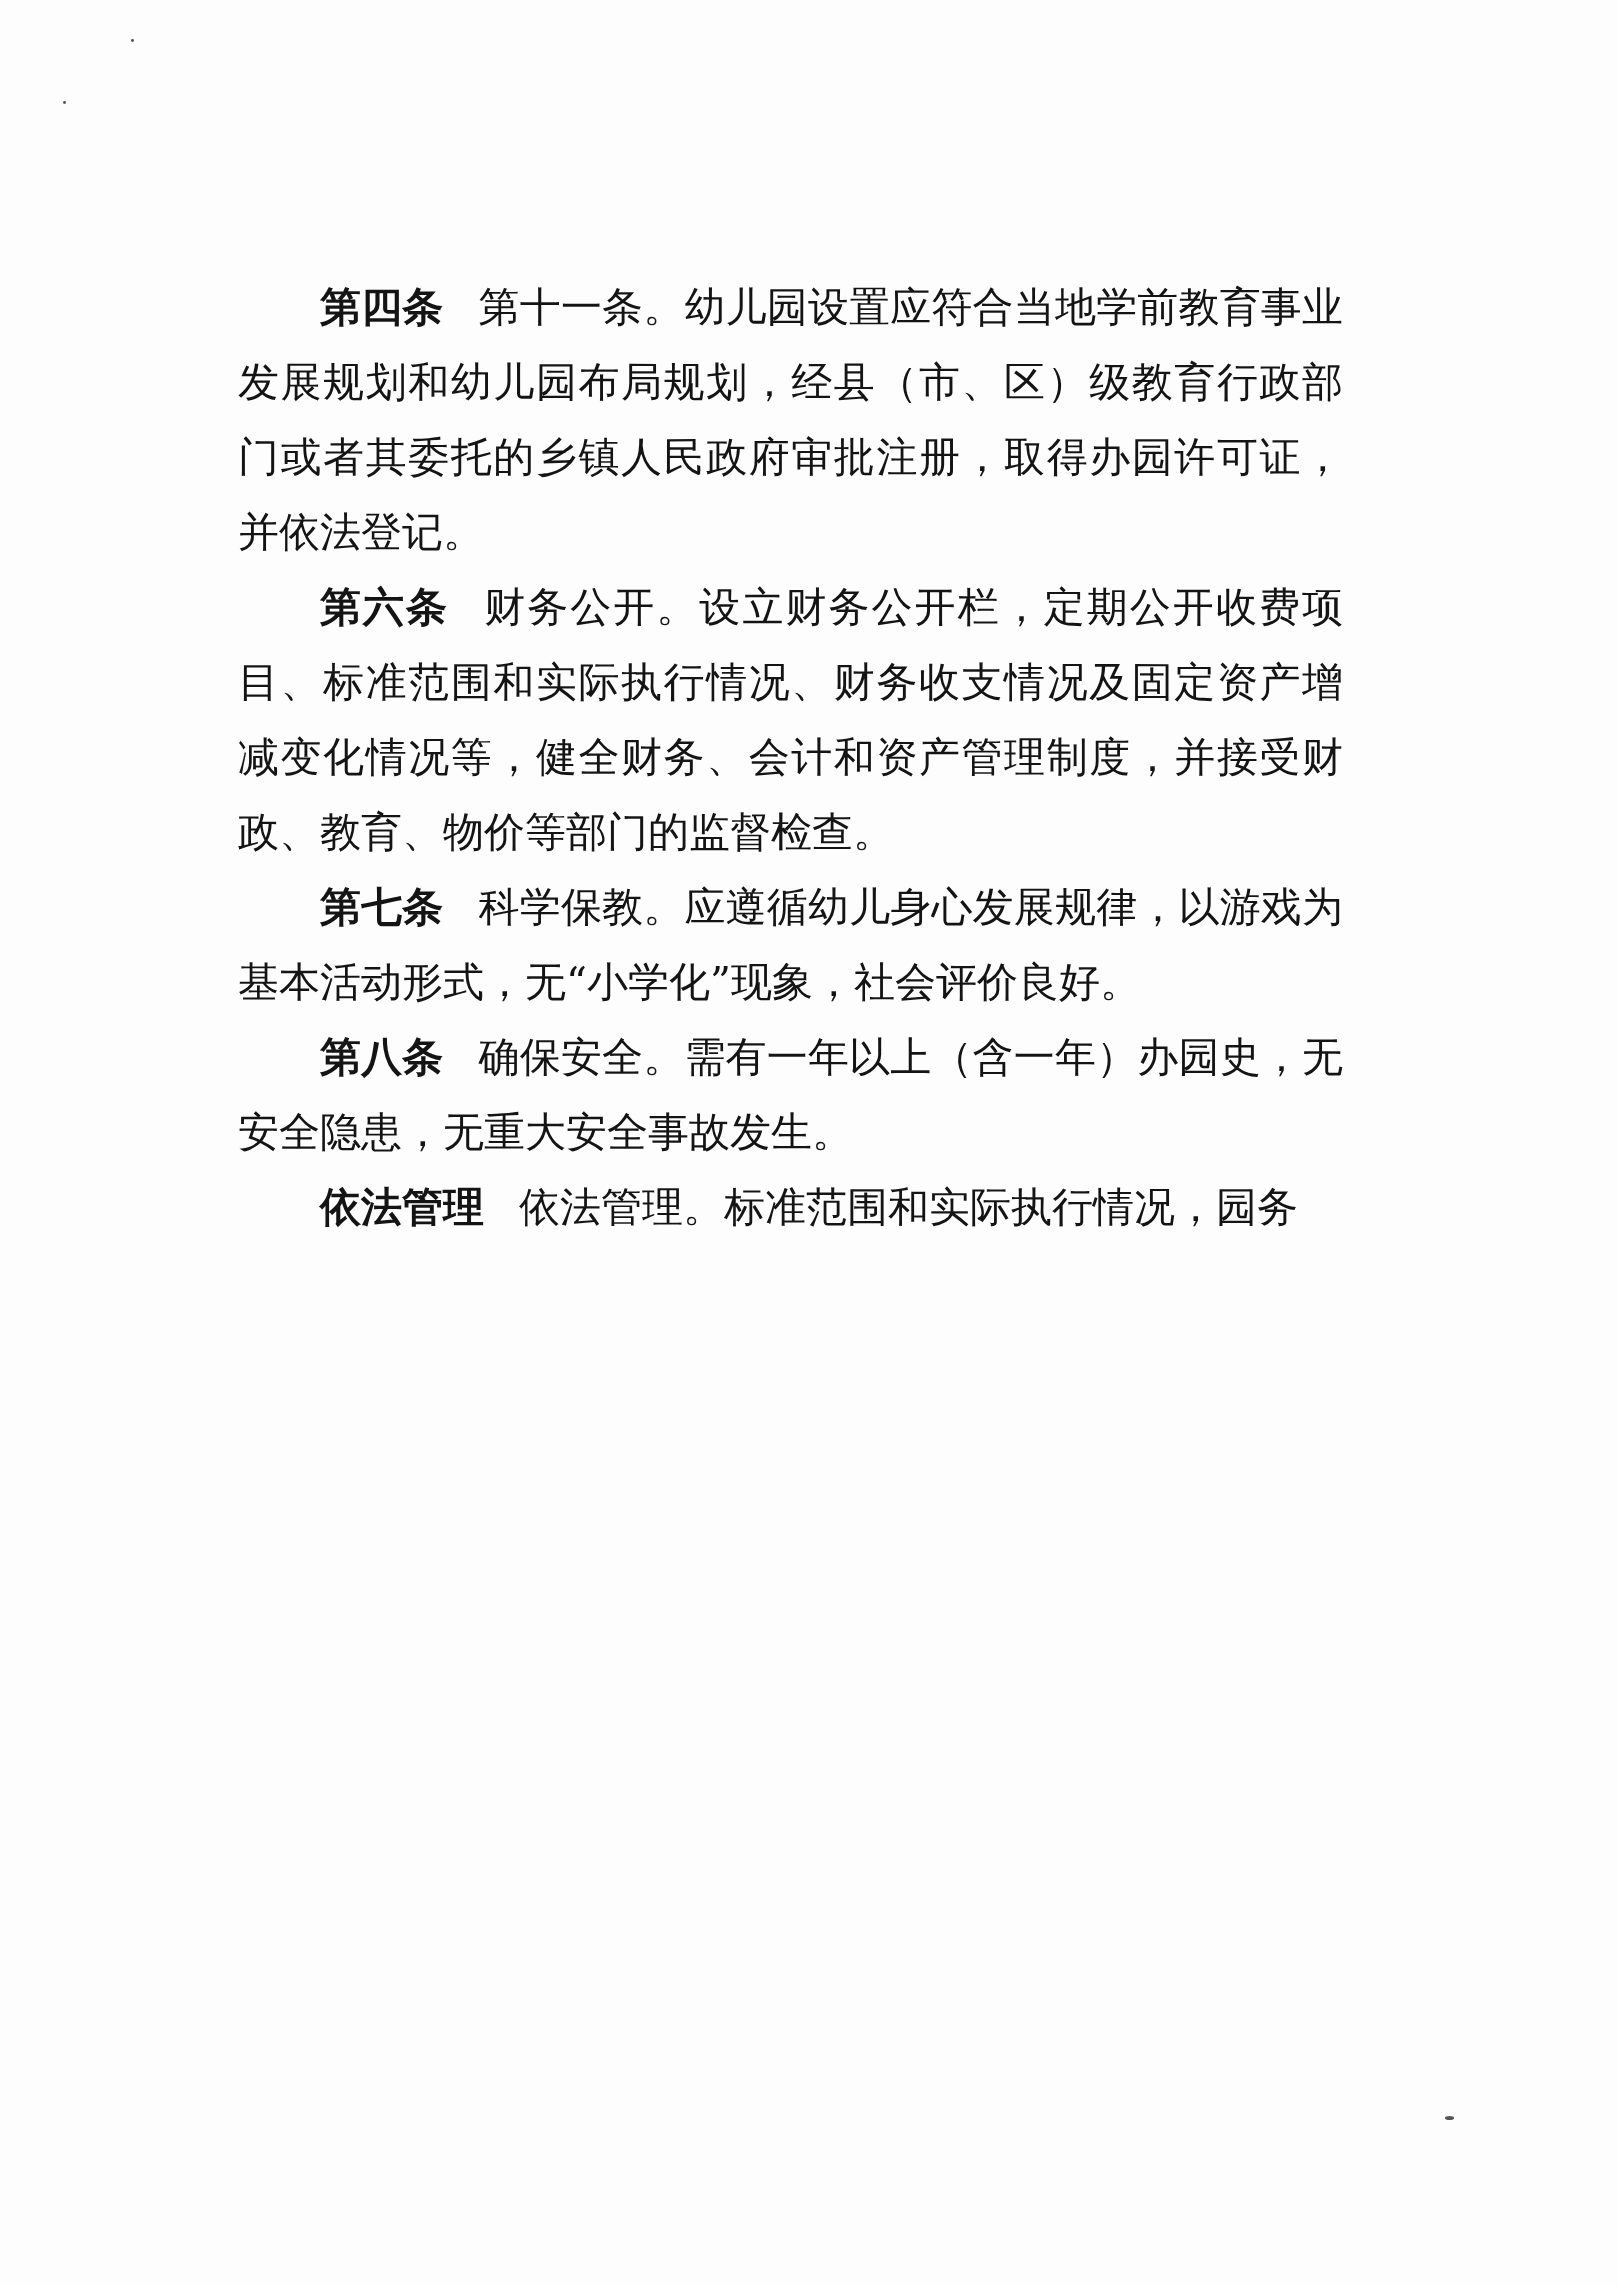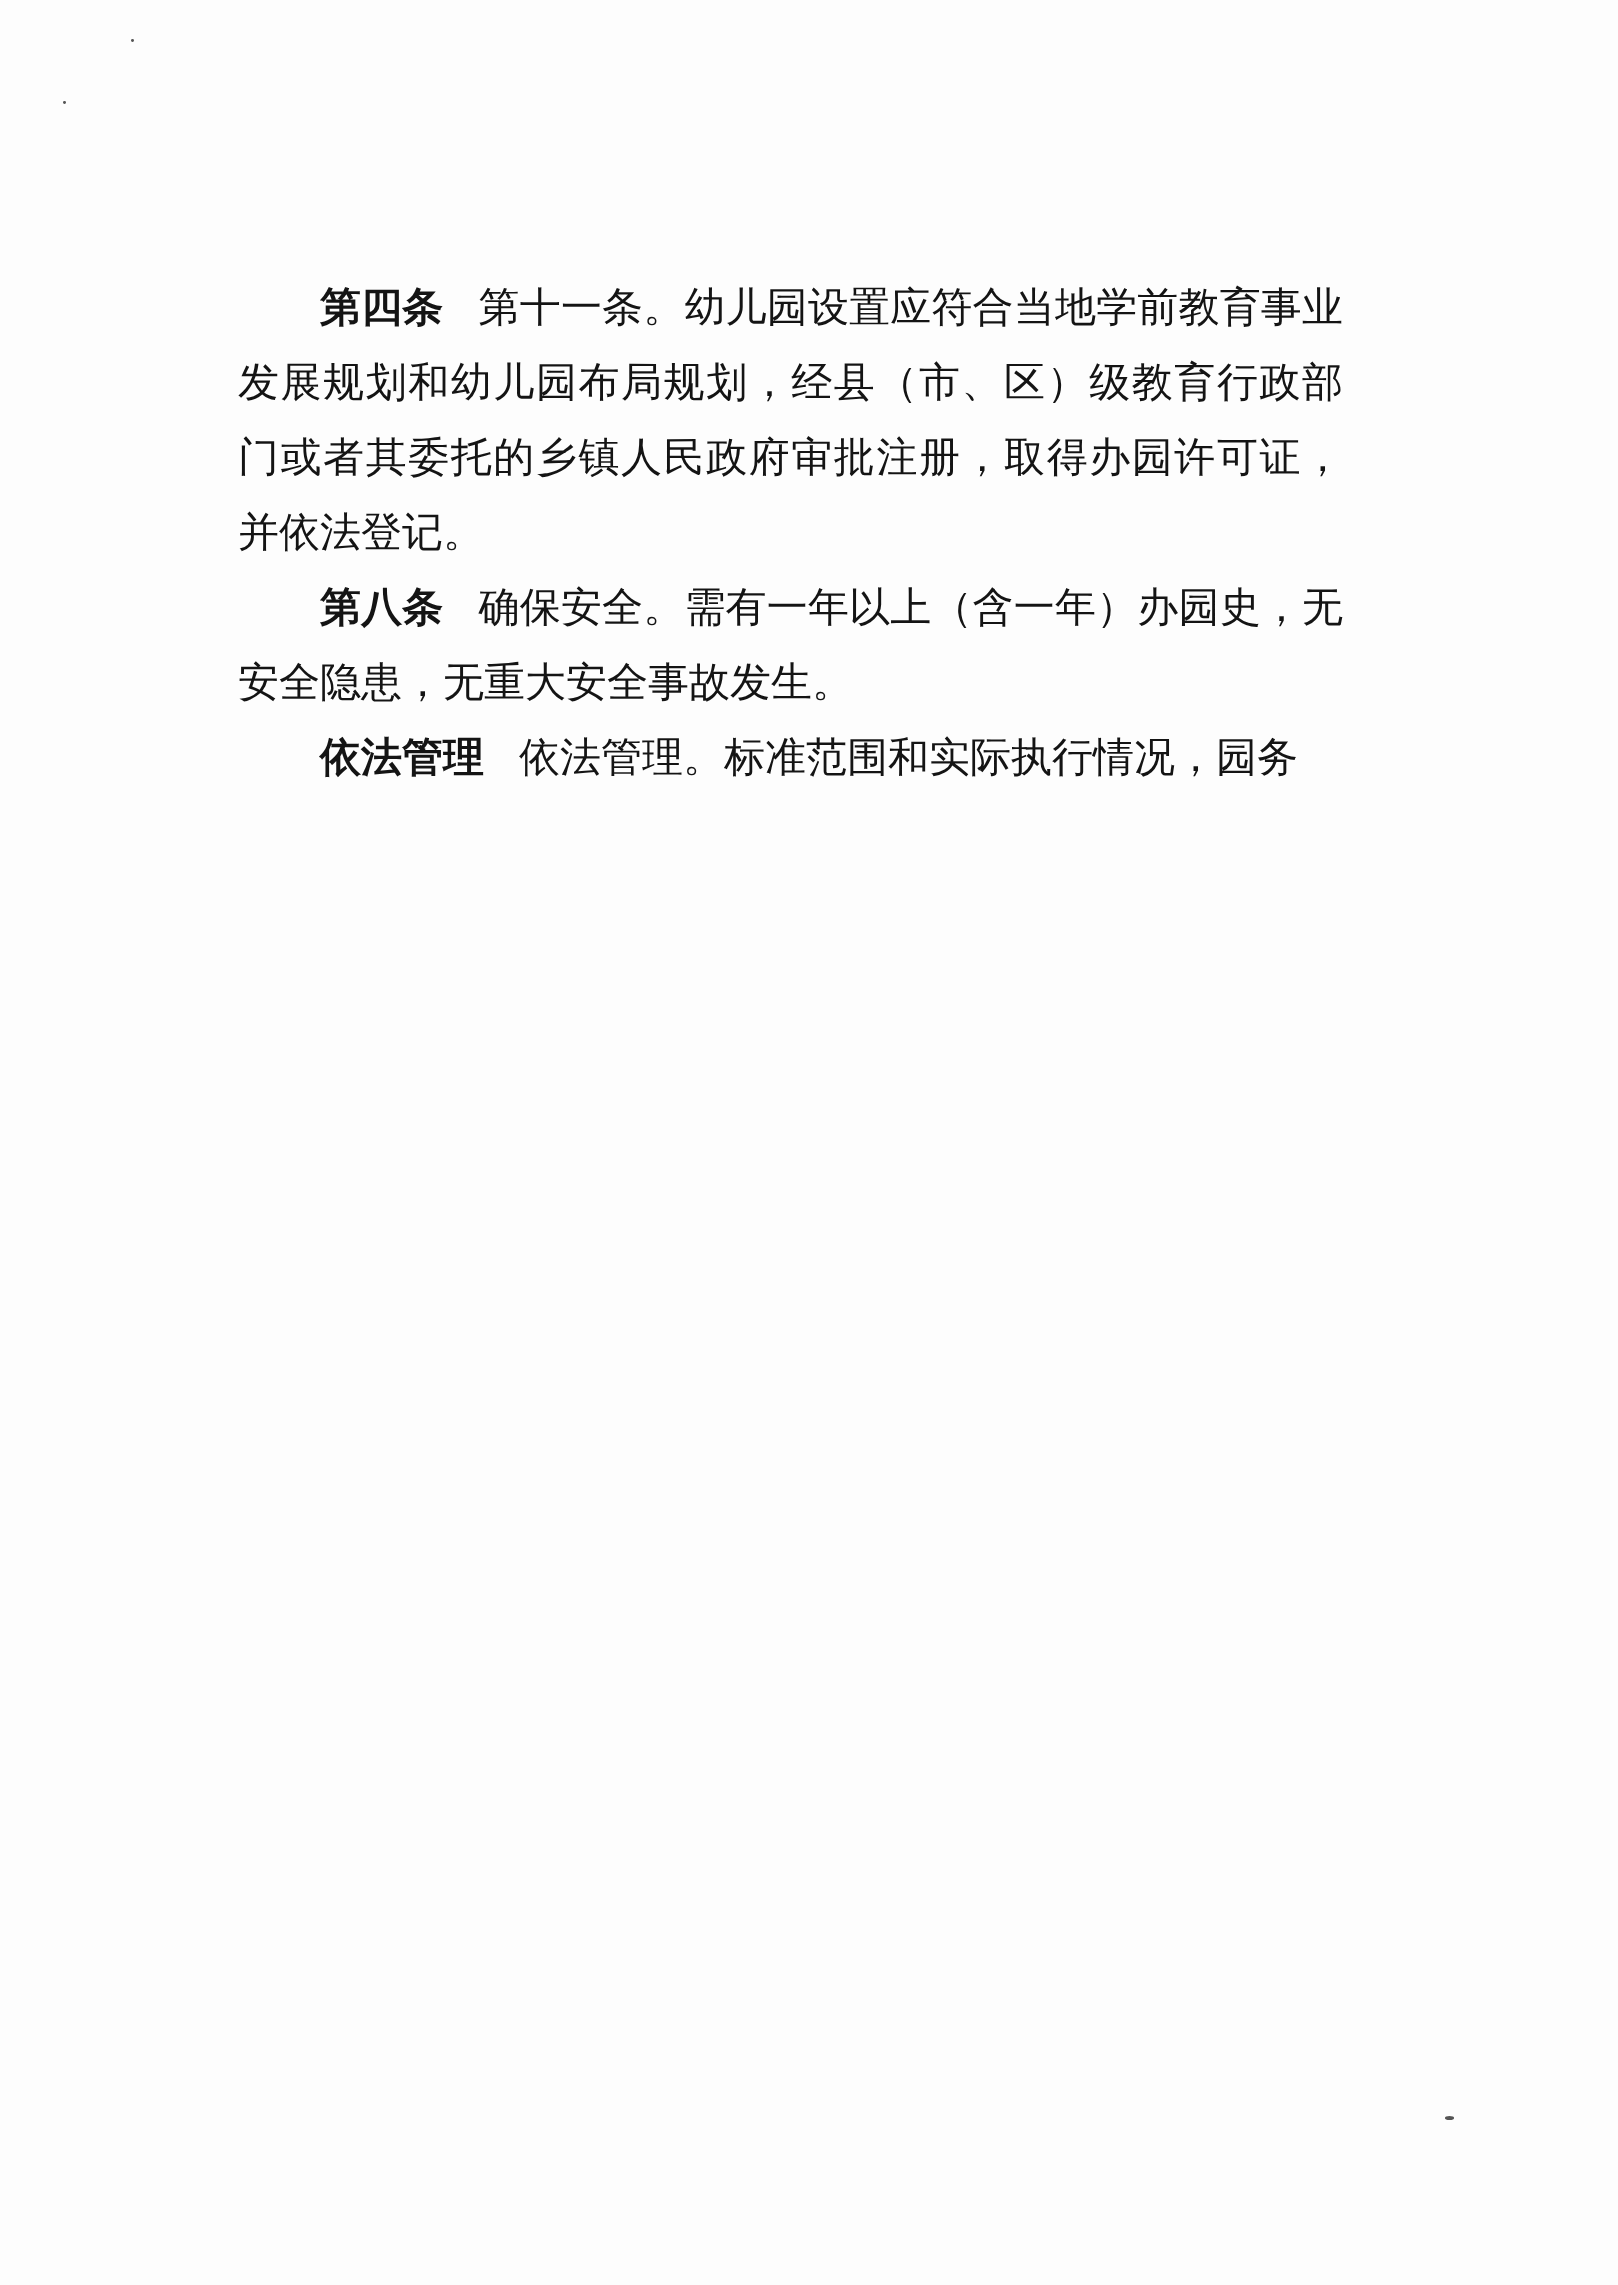--- a/index.html
+++ b/index.html
@@ -15,16 +15,18 @@
 </style>
 </head>
 <body>
 
 <div class="speck" style="left:131px;top:39px;width:2.8px;height:2.8px;"></div>
 <div class="speck" style="left:63px;top:101px;width:2.8px;height:2.8px;"></div>
 <div class="speck" style="left:1445px;top:2116px;width:9.3px;height:3.7px;"></div>
 
 <div class="page">
   <p class="article"><span class="num">第四条</span><span>第十一条。幼儿园设置应符合当地学前教育事业发展规划和幼儿园布局规划，经县（市、区）级教育行政部门或者其委托的乡镇人民政府审批注册，取得办园许可证，并依法登记。</span></p>
+  <p class="article"><span class="num">第六条</span><span>财务公开。设立财务公开栏，定期公开收费项目、标准范围和实际执行情况、财务收支情况及固定资产增减变化情况等，健全财务、会计和资产管理制度，并接受财政、教育、物价等部门的监督检查。</span></p>
+  <p class="article"><span class="num">第七条</span><span>科学保教。应遵循幼儿身心发展规律，以游戏为基本活动形式，无“小学化”现象，社会评价良好。</span></p>
   <p class="article"><span class="num">第八条</span><span>确保安全。需有一年以上（含一年）办园史，无安全隐患，无重大安全事故发生。</span></p>
   <p class="article"><span class="num">依法管理</span><span>依法管理。标准范围和实际执行情况，园务</span></p>
 </div>
 
 
 </body></html>

